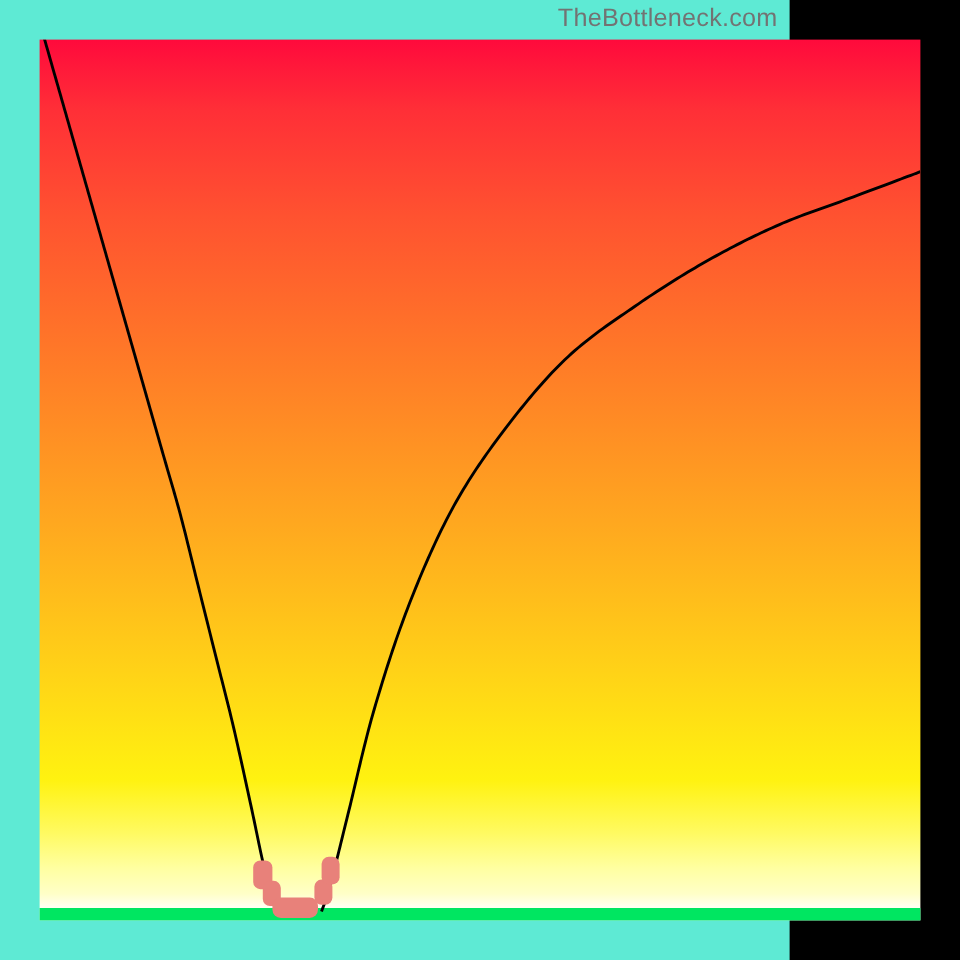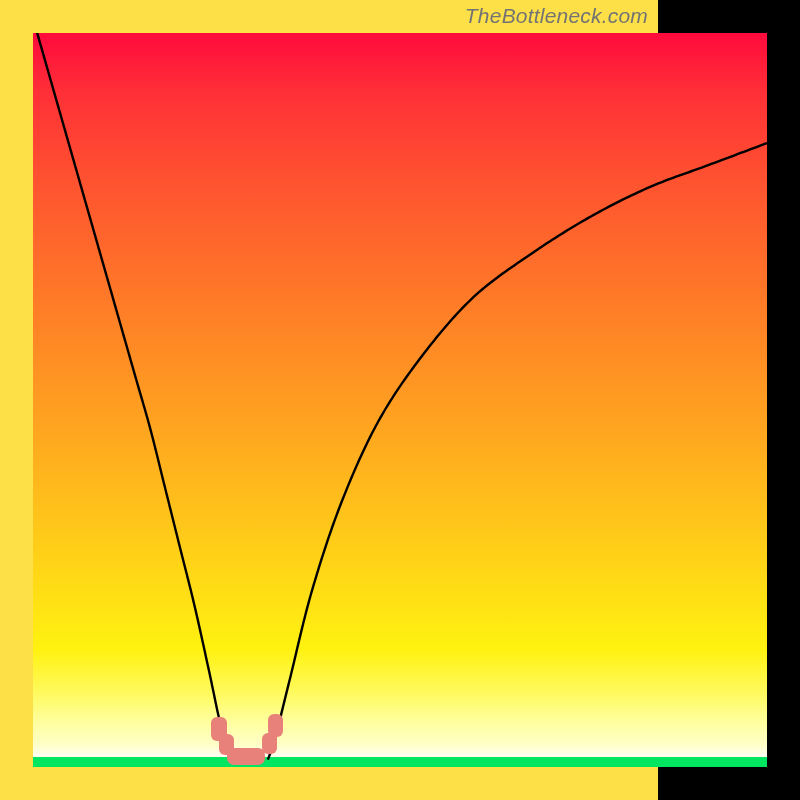--- a/index.html
+++ b/index.html
@@ -10,22 +10,21 @@
     background: #000;
     overflow: hidden;
     font-family: Arial, Helvetica, sans-serif;
   }
   .frame {
     position: absolute;
     left: 0;
     top: 0;
     width: 658px;
     height: 800px;
-    background: #fde047;
-    font-style: italic;
+    background: #5eead4;
   }
   .watermark {
     position: absolute;
     top: 4px;
     right: 10px;
     color: #737373;
     font-size: 21px;
     letter-spacing: 0.2px;
     z-index: 50;
     user-select: none;

